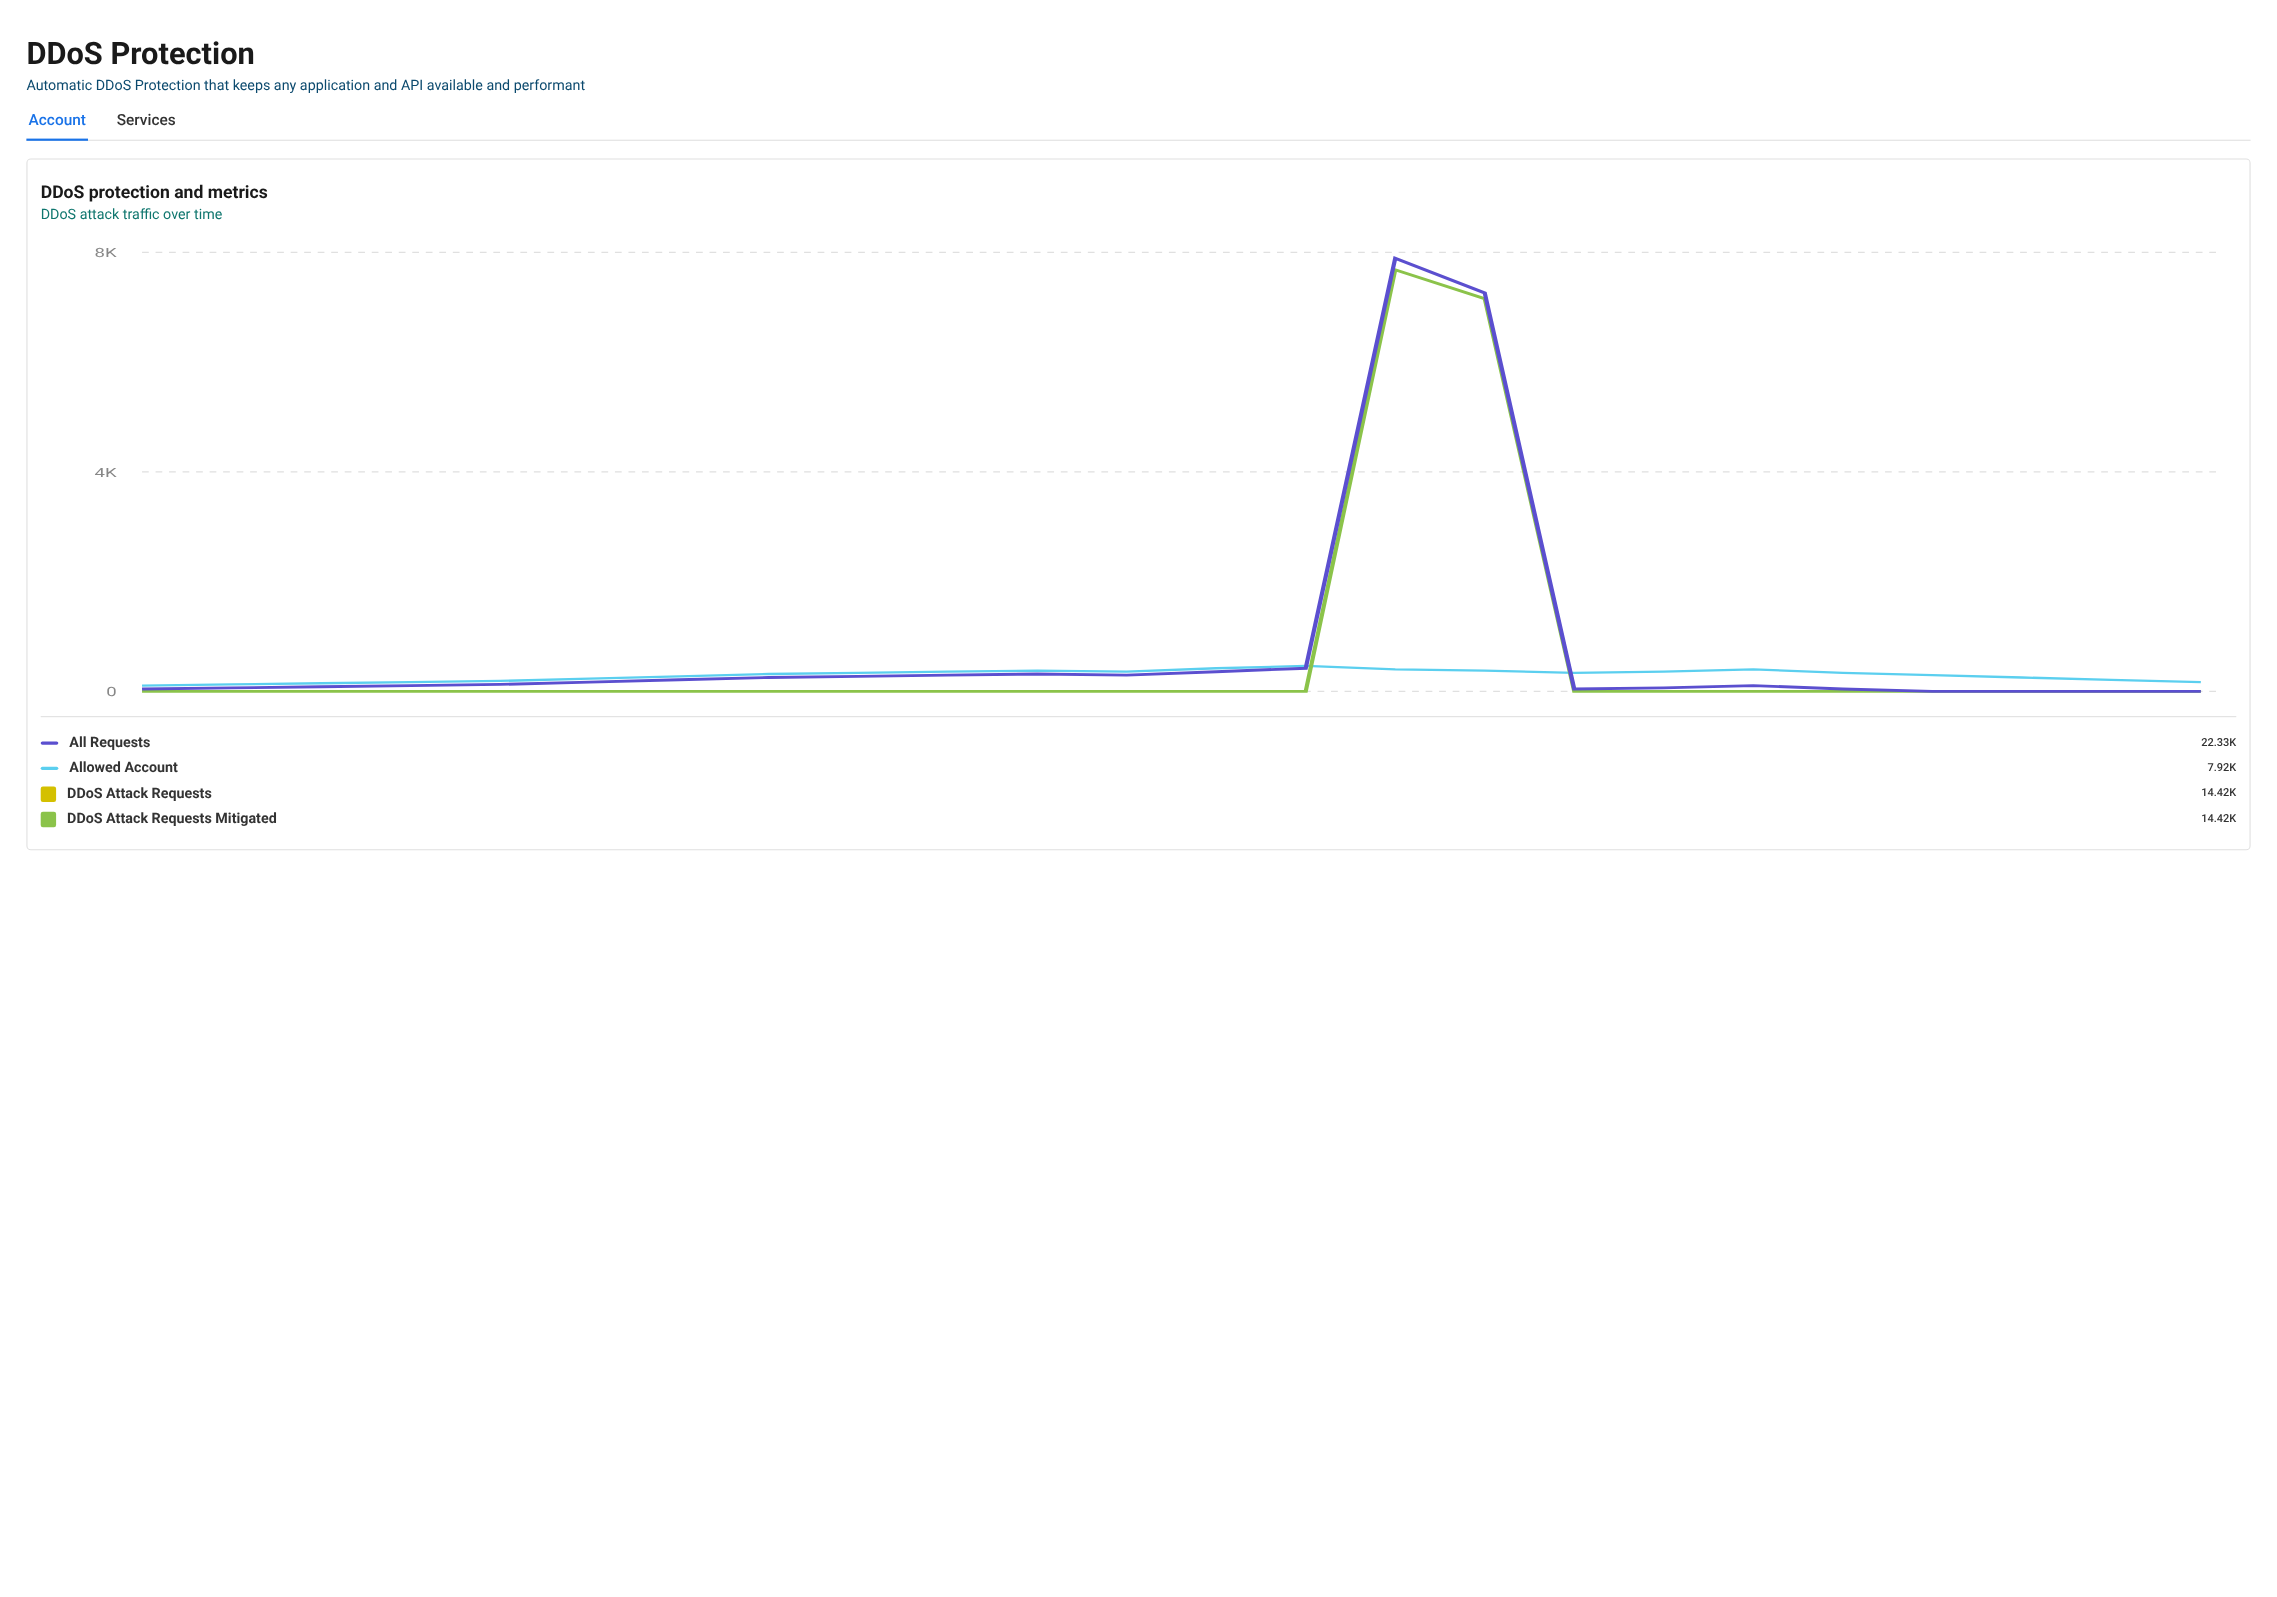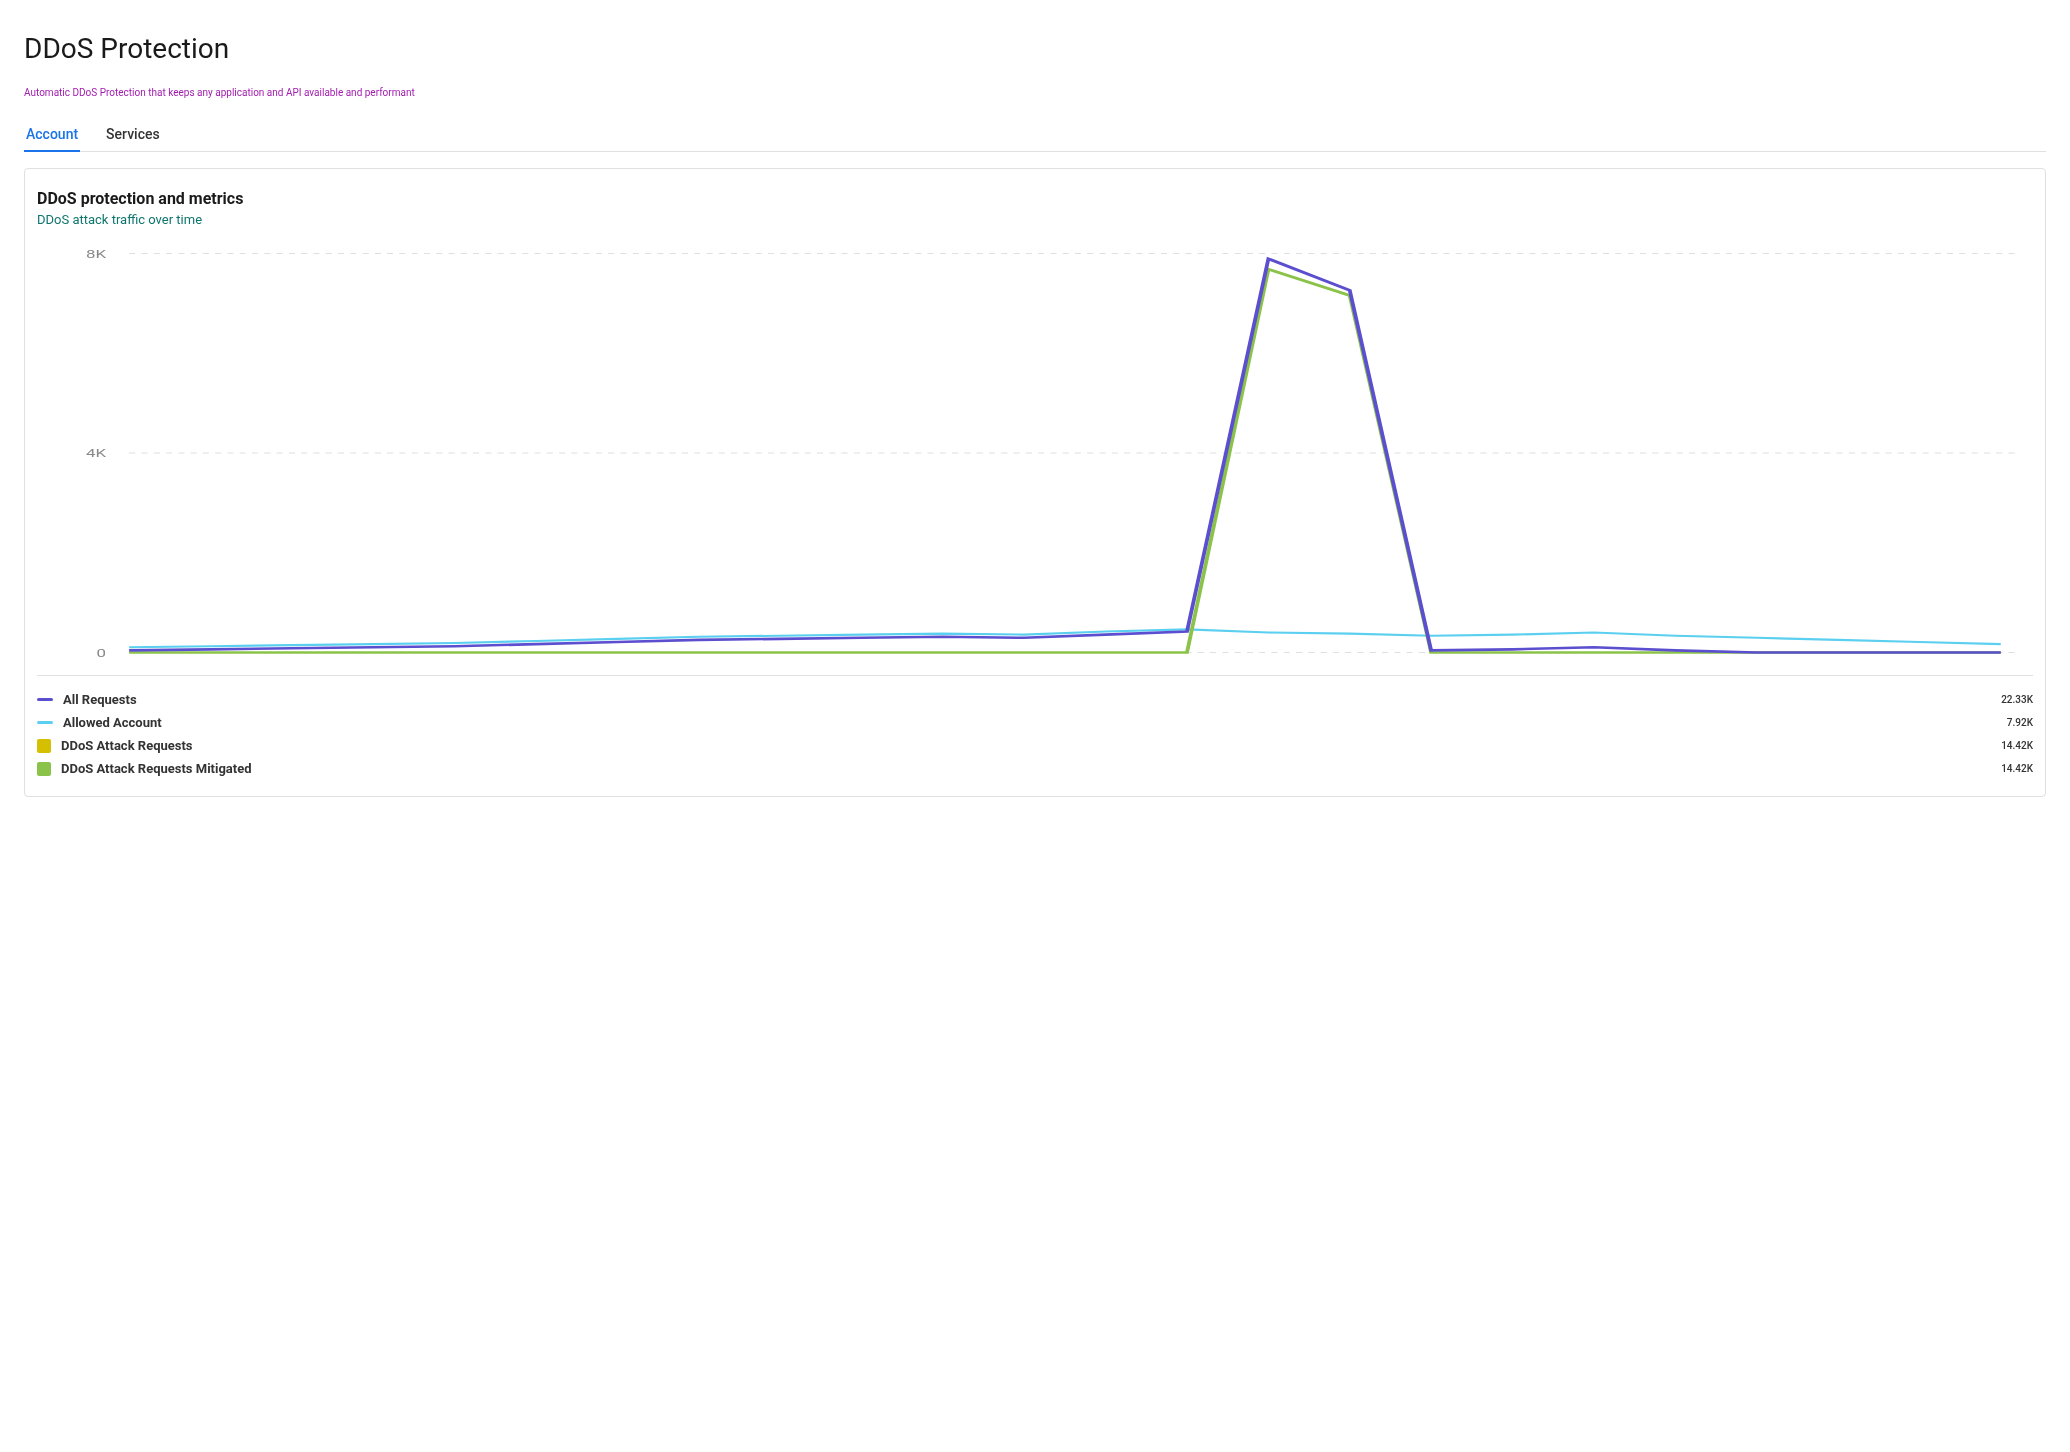--- a/index.html
+++ b/index.html
@@ -5,27 +5,27 @@
     * { box-sizing: border-box; margin: 0; padding: 0; }
     body {
       font-family: -apple-system, BlinkMacSystemFont, 'Segoe UI', Roboto, sans-serif;
       background: #fff;
       color: #1a1a1a;
       padding: 32px 24px;
       font-size: 14px;
     }
     .page-title {
       font-size: 28px;
-      font-weight: 400;
-      margin-bottom: 22px;
+      font-weight: 700;
+      margin-bottom: 6px;
     }
     .page-subtitle {
-      font-size: 10px;
-      color: #a21caf;
-      margin-bottom: 20px;
+      font-size: 13px;
+      color: #0c4a6e;
+      margin-bottom: 8px;
     }
     .tabs {
       display: flex;
       border-bottom: 1px solid #e0e0e0;
       margin-bottom: 0;
     }
     .tab {
       padding: 8px 2px;
       margin-right: 24px;
       font-size: 14px;

